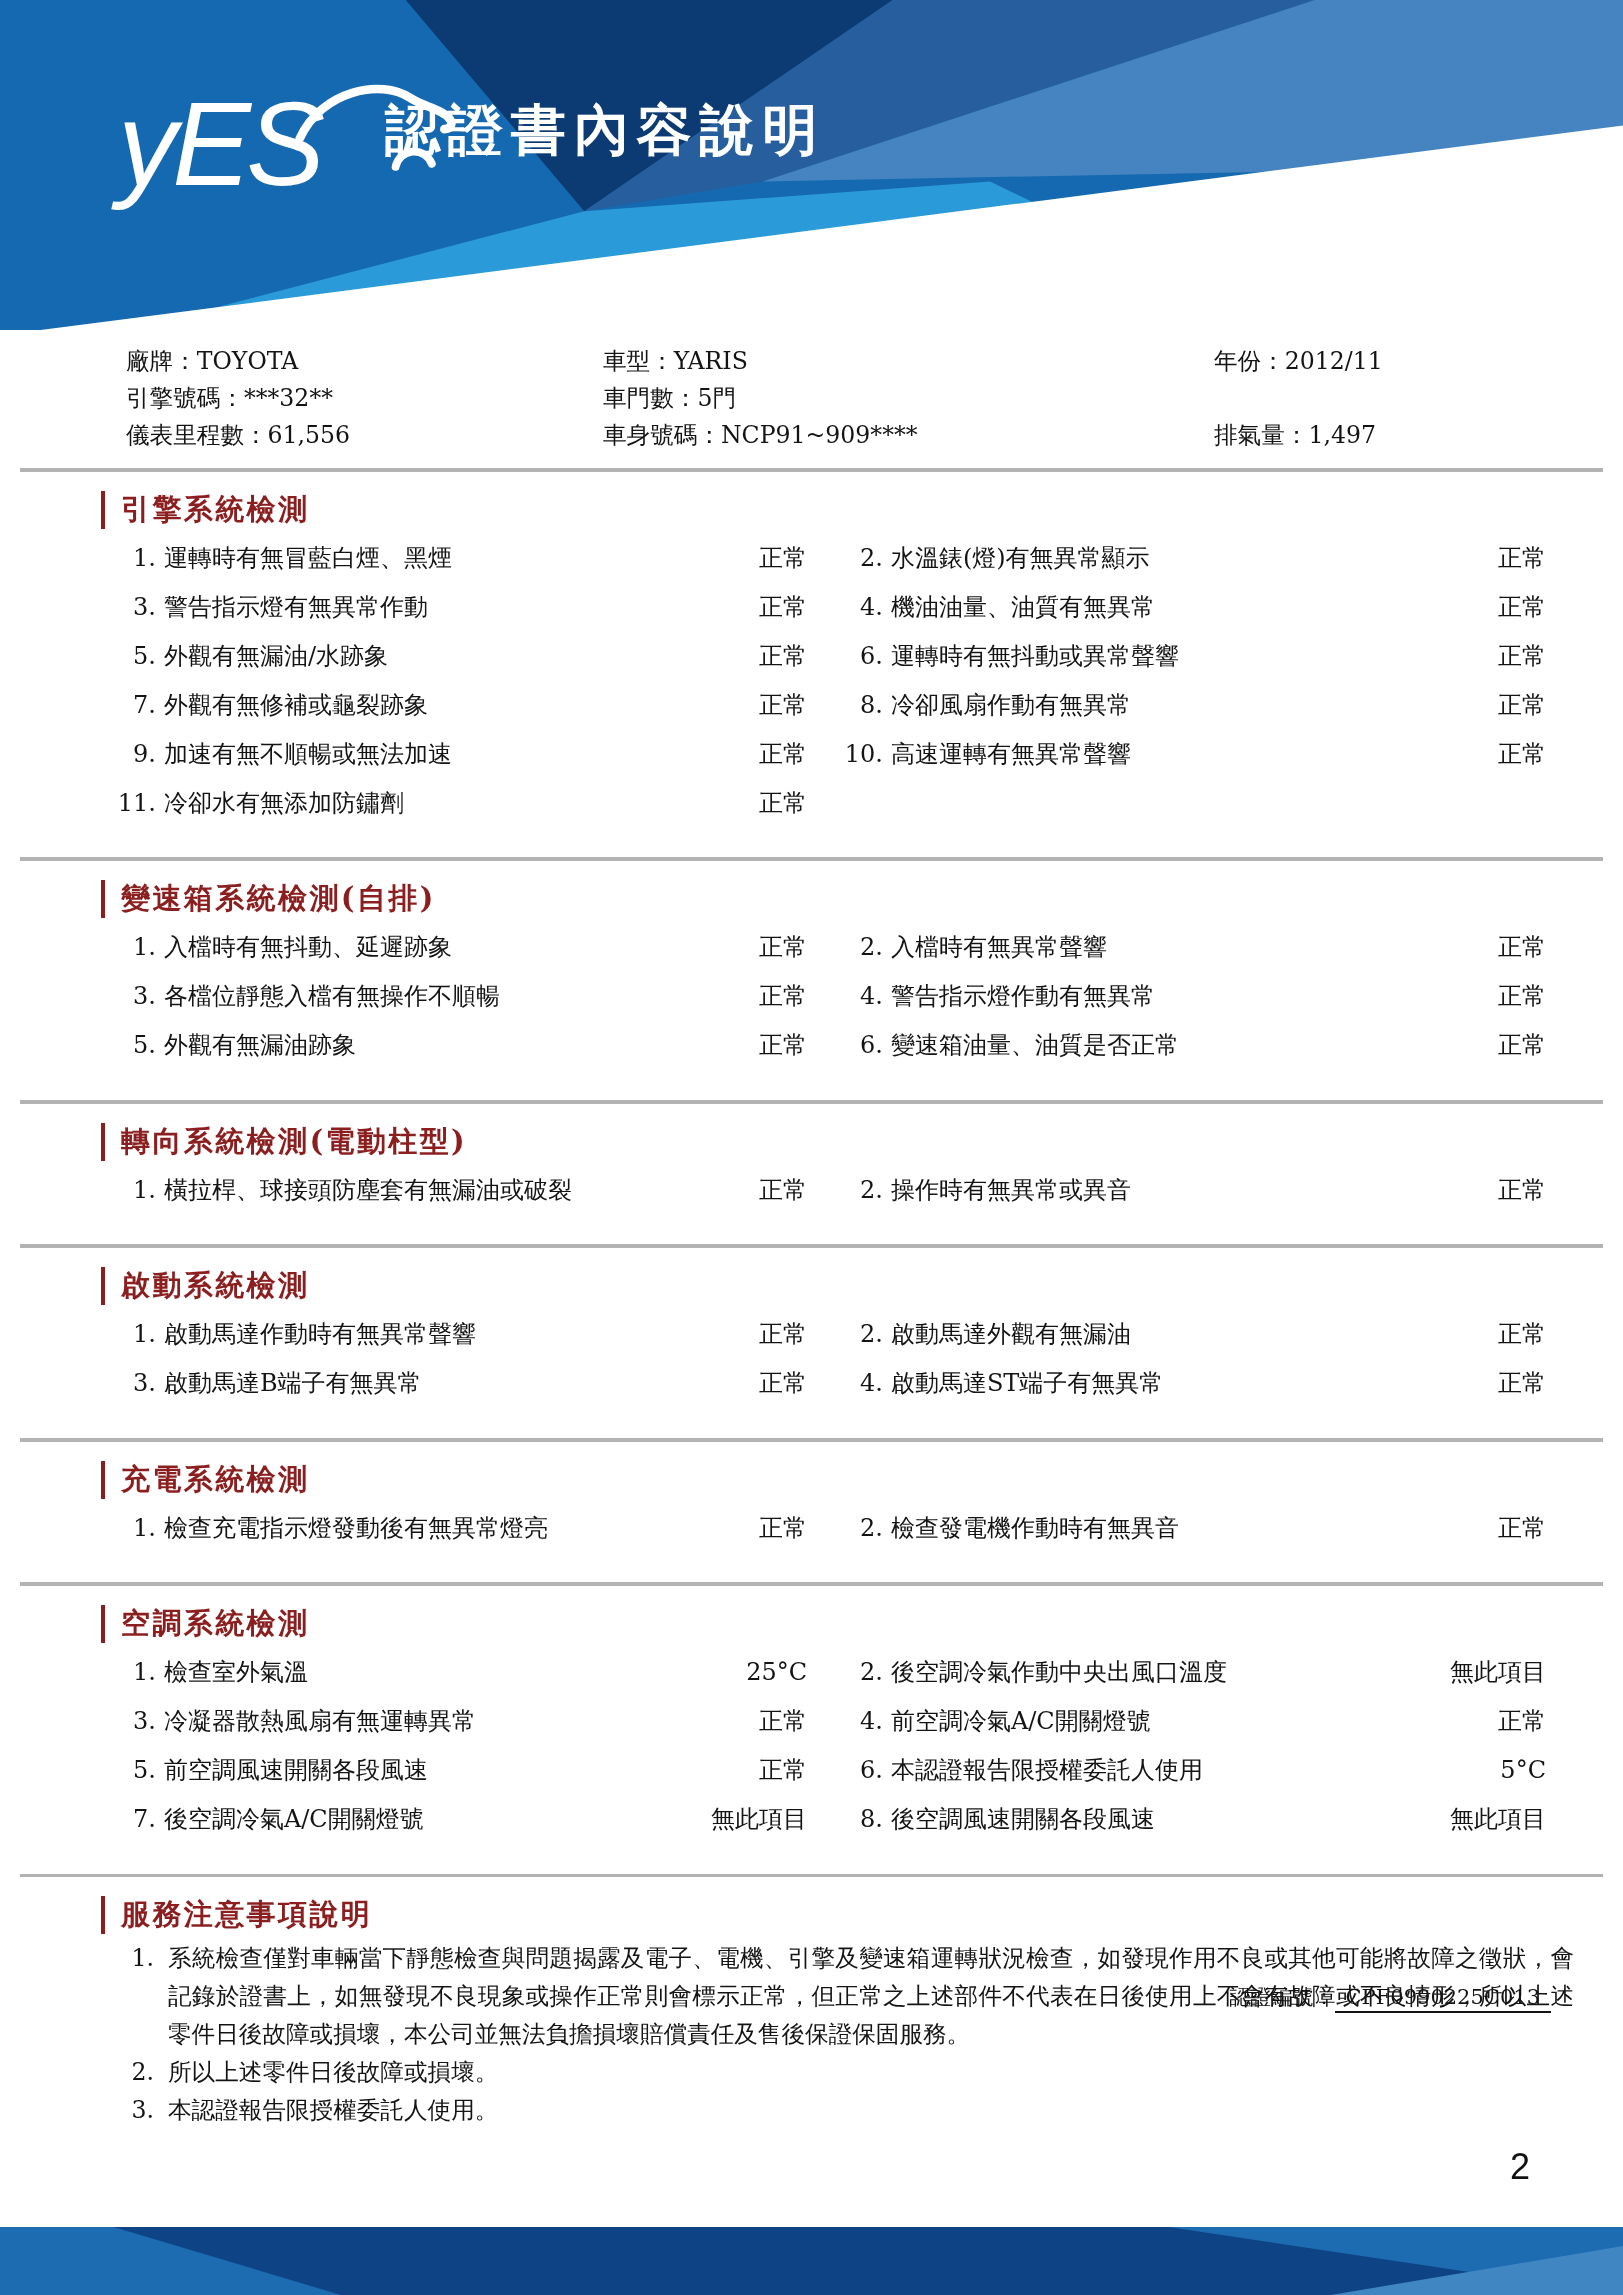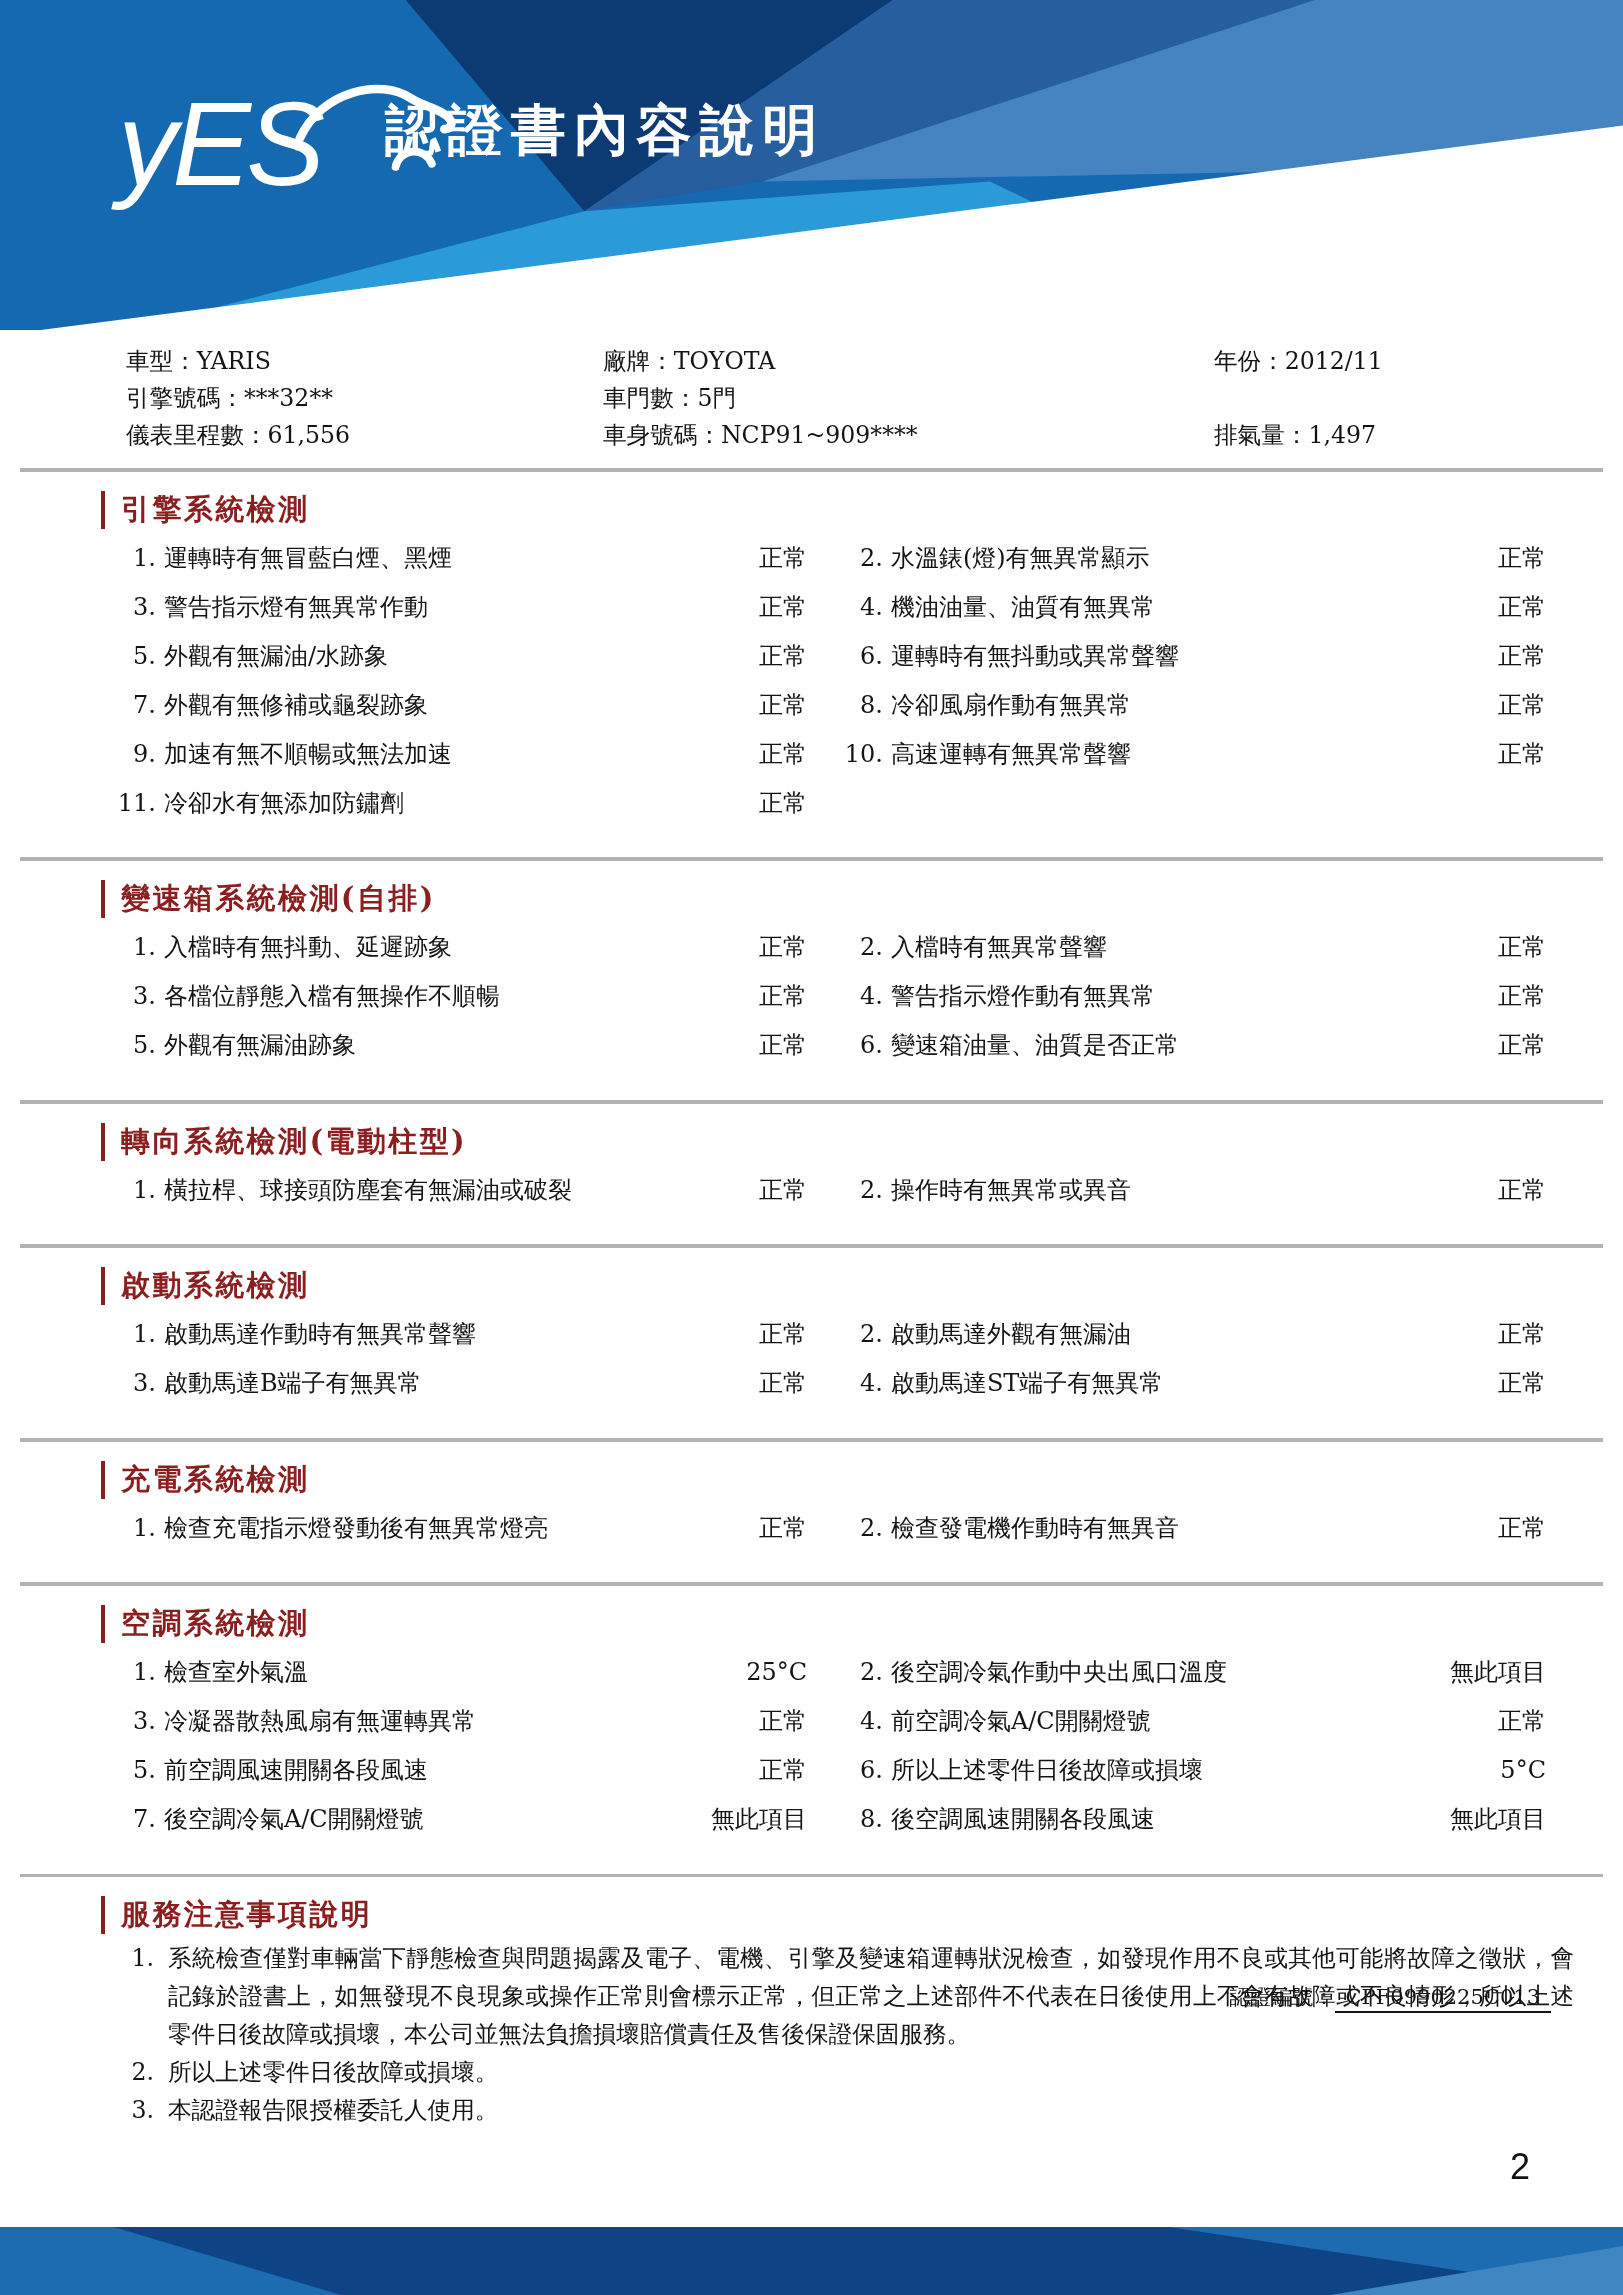--- a/index.html
+++ b/index.html
@@ -85,22 +85,22 @@
           <path d="M6 96 C 34 34, 110 20, 146 44 C 162 55, 186 58, 196 70 C 202 77, 198 84, 190 84" fill="none" stroke="#ffffff" stroke-width="11" stroke-linecap="round"></path>
           <path d="M128 132 a 24 24 0 0 1 46 -4" fill="none" stroke="#ffffff" stroke-width="10" stroke-linecap="round"></path>
         </svg>
       </div>
     </div>
     <div class="header-title">認證書內容說明</div>
   </div>
 
   <div class="info" id="info-root">
       <div class="info-row">
+        <span class="info-cell"><span>廠牌：</span><span>TOYOTA</span></span>
         <span class="info-cell"><span>車型：</span><span>YARIS</span></span>
-        <span class="info-cell"><span>廠牌：</span><span>TOYOTA</span></span>
         <span class="info-cell"><span>年份：</span><span>2012/11</span></span>
       </div>
       <div class="info-row">
         <span class="info-cell"><span>引擎號碼：</span><span>***32**</span></span>
         <span class="info-cell"><span>車門數：</span><span>5門</span></span>
       </div>
       <div class="info-row">
         <span class="info-cell"><span>儀表里程數：</span><span>61,556</span></span>
         <span class="info-cell"><span>車身號碼：</span><span>NCP91~909****</span></span>
         <span class="info-cell"><span>排氣量：</span><span>1,497</span></span>
@@ -276,21 +276,21 @@
           <span class="lbl">前空調冷氣A/C開關燈號</span>
           <span class="status">正常</span>
         </div>
         <div class="item left">
           <span class="num">5.</span>
           <span class="lbl">前空調風速開關各段風速</span>
           <span class="status">正常</span>
         </div>
         <div class="item right">
           <span class="num">6.</span>
-          <span class="lbl">所以上述零件日後故障或損壞</span>
+          <span class="lbl">本認證報告限授權委託人使用</span>
           <span class="status">5°C</span>
         </div>
         <div class="item left">
           <span class="num">7.</span>
           <span class="lbl">後空調冷氣A/C開關燈號</span>
           <span class="status">無此項目</span>
         </div>
         <div class="item right">
           <span class="num">8.</span>
           <span class="lbl">後空調風速開關各段風速</span>

